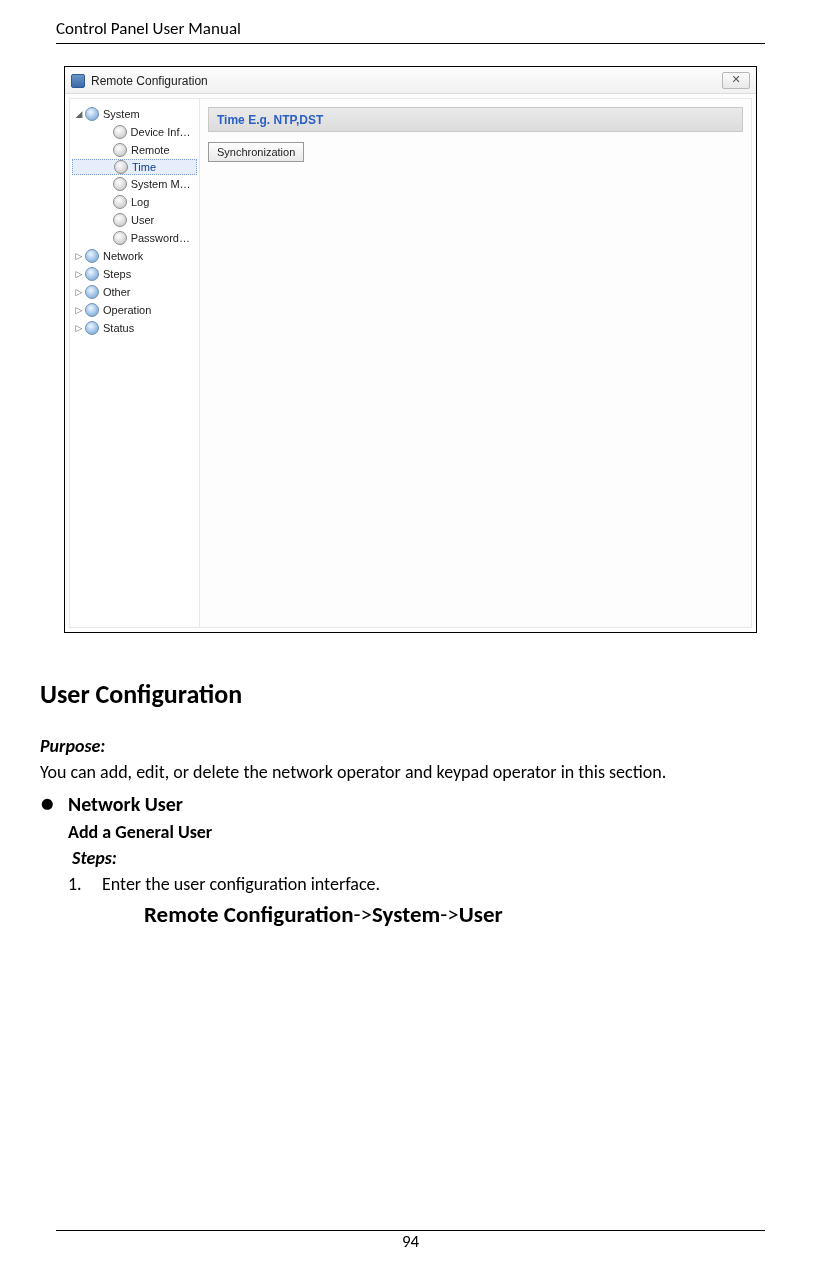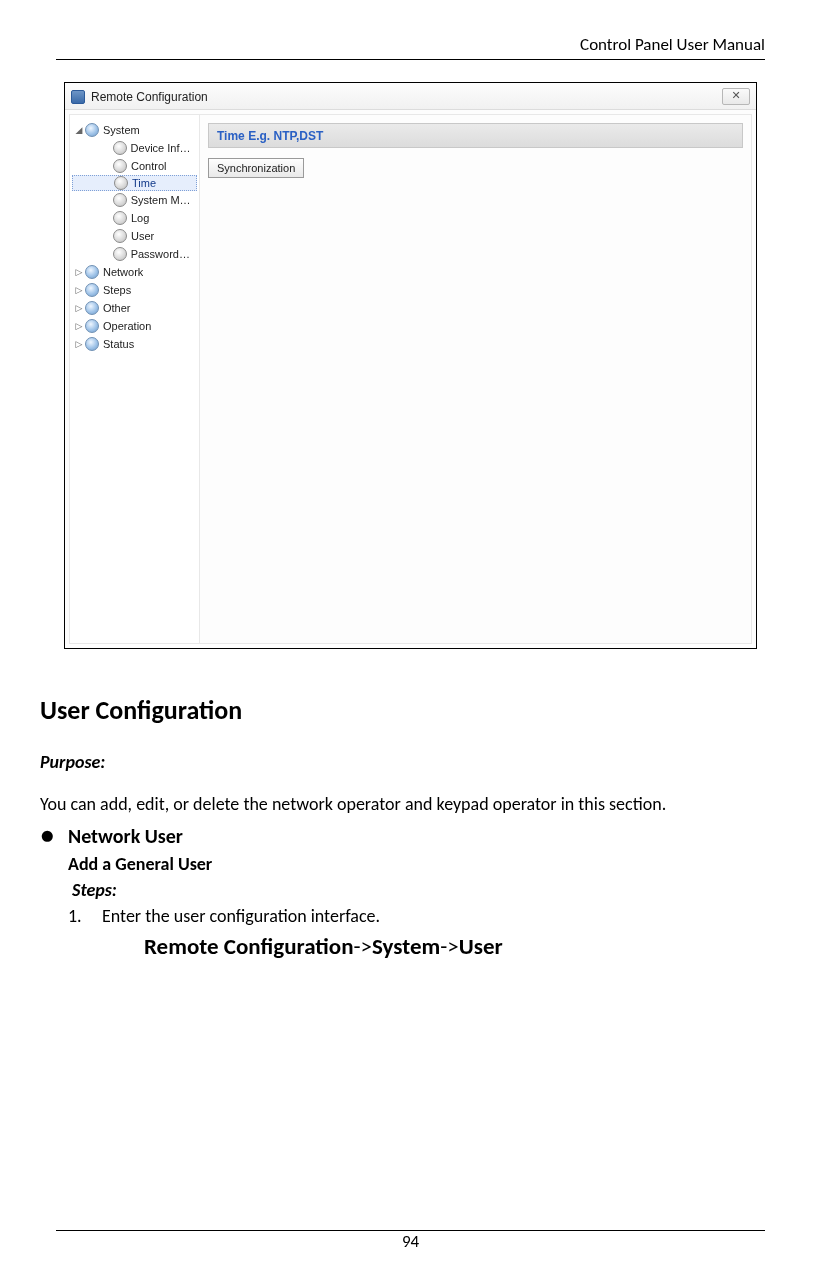--- a/index.html
+++ b/index.html
@@ -6,23 +6,23 @@
     html, body { width: 821px; background: #fff; font-family: Calibri, Arial, sans-serif; color: #000; }
 
     .page {
       width: 821px;
       min-height: 1286px;
       position: relative;
       padding: 0;
     }
 
     .page-header {
-      text-align: right;
+      text-align: left;
       font-size: 17px;
-      padding-top: 34px;
+      padding-top: 18px;
       padding-bottom: 4px;
       border-bottom: 1px solid #000;
       margin: 0 56px;
     }
 
     .screenshot-frame {
       margin: 22px 64px 0 64px;
       border: 1px solid #000;
     }
 
@@ -144,21 +144,21 @@
       background: linear-gradient(#fefefe,#e9e9e9);
       font-size: 11px;
       line-height: 18px;
       color: #222;
     }
 
     
     .doc-body { margin: 44px 40px 0 40px; font-size: 18px; line-height: 1.35; }
     .h2 { font-size: 26px; font-weight: bold; margin-bottom: 22px; }
     .purpose { font-style: italic; font-weight: bold; font-size: 18px; }
-    .para { font-size: 18px; margin-top: 18px; }
+    .para { font-size: 18px; margin-top: 2px; }
     .bullet-row { display: flex; align-items: baseline; margin-top: 6px; }
     .bullet-dot { width: 28px; font-size: 24px; line-height: 20px; }
     .h3 { font-size: 20px; font-weight: bold; }
     .indent1 { margin-left: 28px; }
     .h4 { font-size: 18px; font-weight: bold; margin-top: 2px; }
     .steps { font-style: italic; font-weight: bold; margin-left: 4px; margin-top: 2px; }
     .numline { display: flex; margin-top: 2px; }
     .numline .num { width: 34px; }
     .pathline { margin-left: 76px; margin-top: 2px; font-size: 23px; }
     .pathline .b { font-weight: bold; }
@@ -200,21 +200,21 @@
                 <span class="tree-label">System</span>
               </li>
               <li class="level1">
                 <span class="caret"></span>
                 <span class="node-icon gear"></span>
                 <span class="tree-label">Device Infor...</span>
               </li>
               <li class="level1">
                 <span class="caret"></span>
                 <span class="node-icon gear"></span>
-                <span class="tree-label">Control</span>
+                <span class="tree-label">Remote</span>
               </li>
               <li class="level1 selected">
                 <span class="caret"></span>
                 <span class="node-icon gear"></span>
                 <span class="tree-label">Time</span>
               </li>
               <li class="level1">
                 <span class="caret"></span>
                 <span class="node-icon gear"></span>
                 <span class="tree-label">System Mai...</span>

